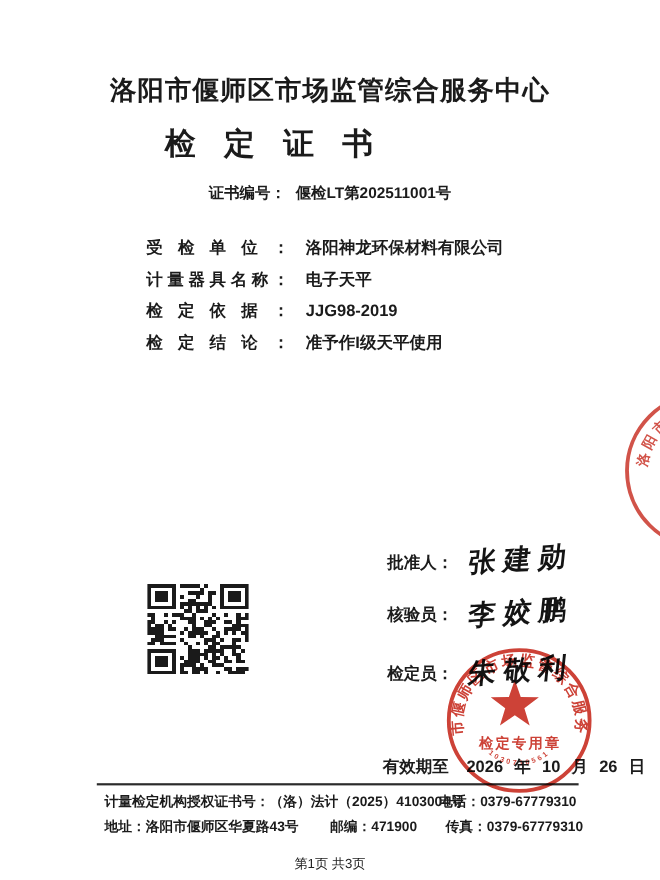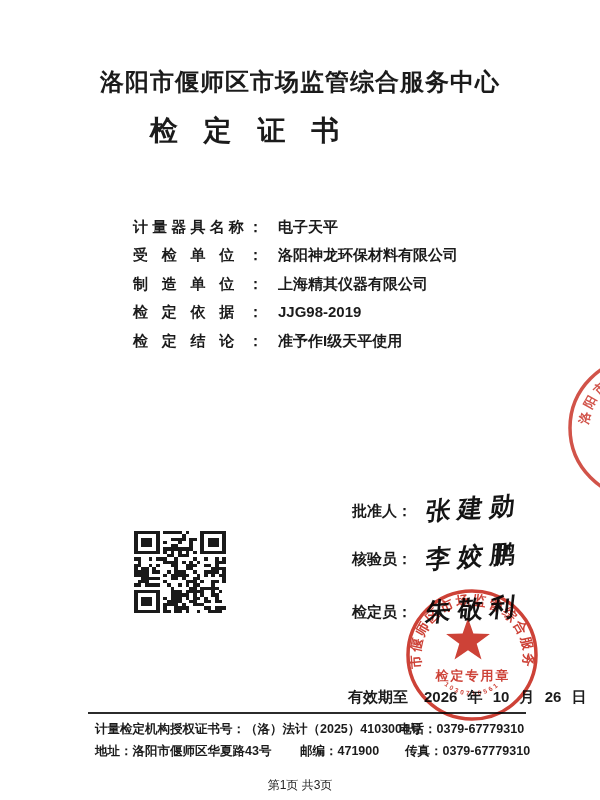--- a/index.html
+++ b/index.html
@@ -55,30 +55,30 @@
     opacity:0.8;mix-blend-mode:multiply;overflow:hidden;}
 </style>
 </head>
 <body>
 
 <div class="page">
 
   <h1 class="org-title">洛阳市偃师区市场监管综合服务中心</h1>
   <h2 class="doc-title">检 定 证 书</h2>
 
+  <div class="certno">
+    <span>证书编号：</span><span class="val">偃检LT第202511001号</span>
+  </div>
 
   <div class="fields">
-    <div class="frow">
-      <span class="flabel">计量器具名称：</span><span class="fvalue">电子天平</span>
-    </div>
     <div class="frow">
       <span class="flabel">受检单位：</span><span class="fvalue">洛阳神龙环保材料有限公司</span>
     </div>
     <div class="frow">
-      <span class="flabel">制造单位：</span><span class="fvalue">上海精其仪器有限公司</span>
+      <span class="flabel">计量器具名称：</span><span class="fvalue">电子天平</span>
     </div>
     <div class="frow">
       <span class="flabel">检定依据：</span><span class="fvalue">JJG98-2019</span>
     </div>
     <div class="frow">
       <span class="flabel">检定结论：</span><span class="fvalue">准予作I级天平使用</span>
     </div>
   </div>
 
   <div class="sigrow" style="top:495px;">

